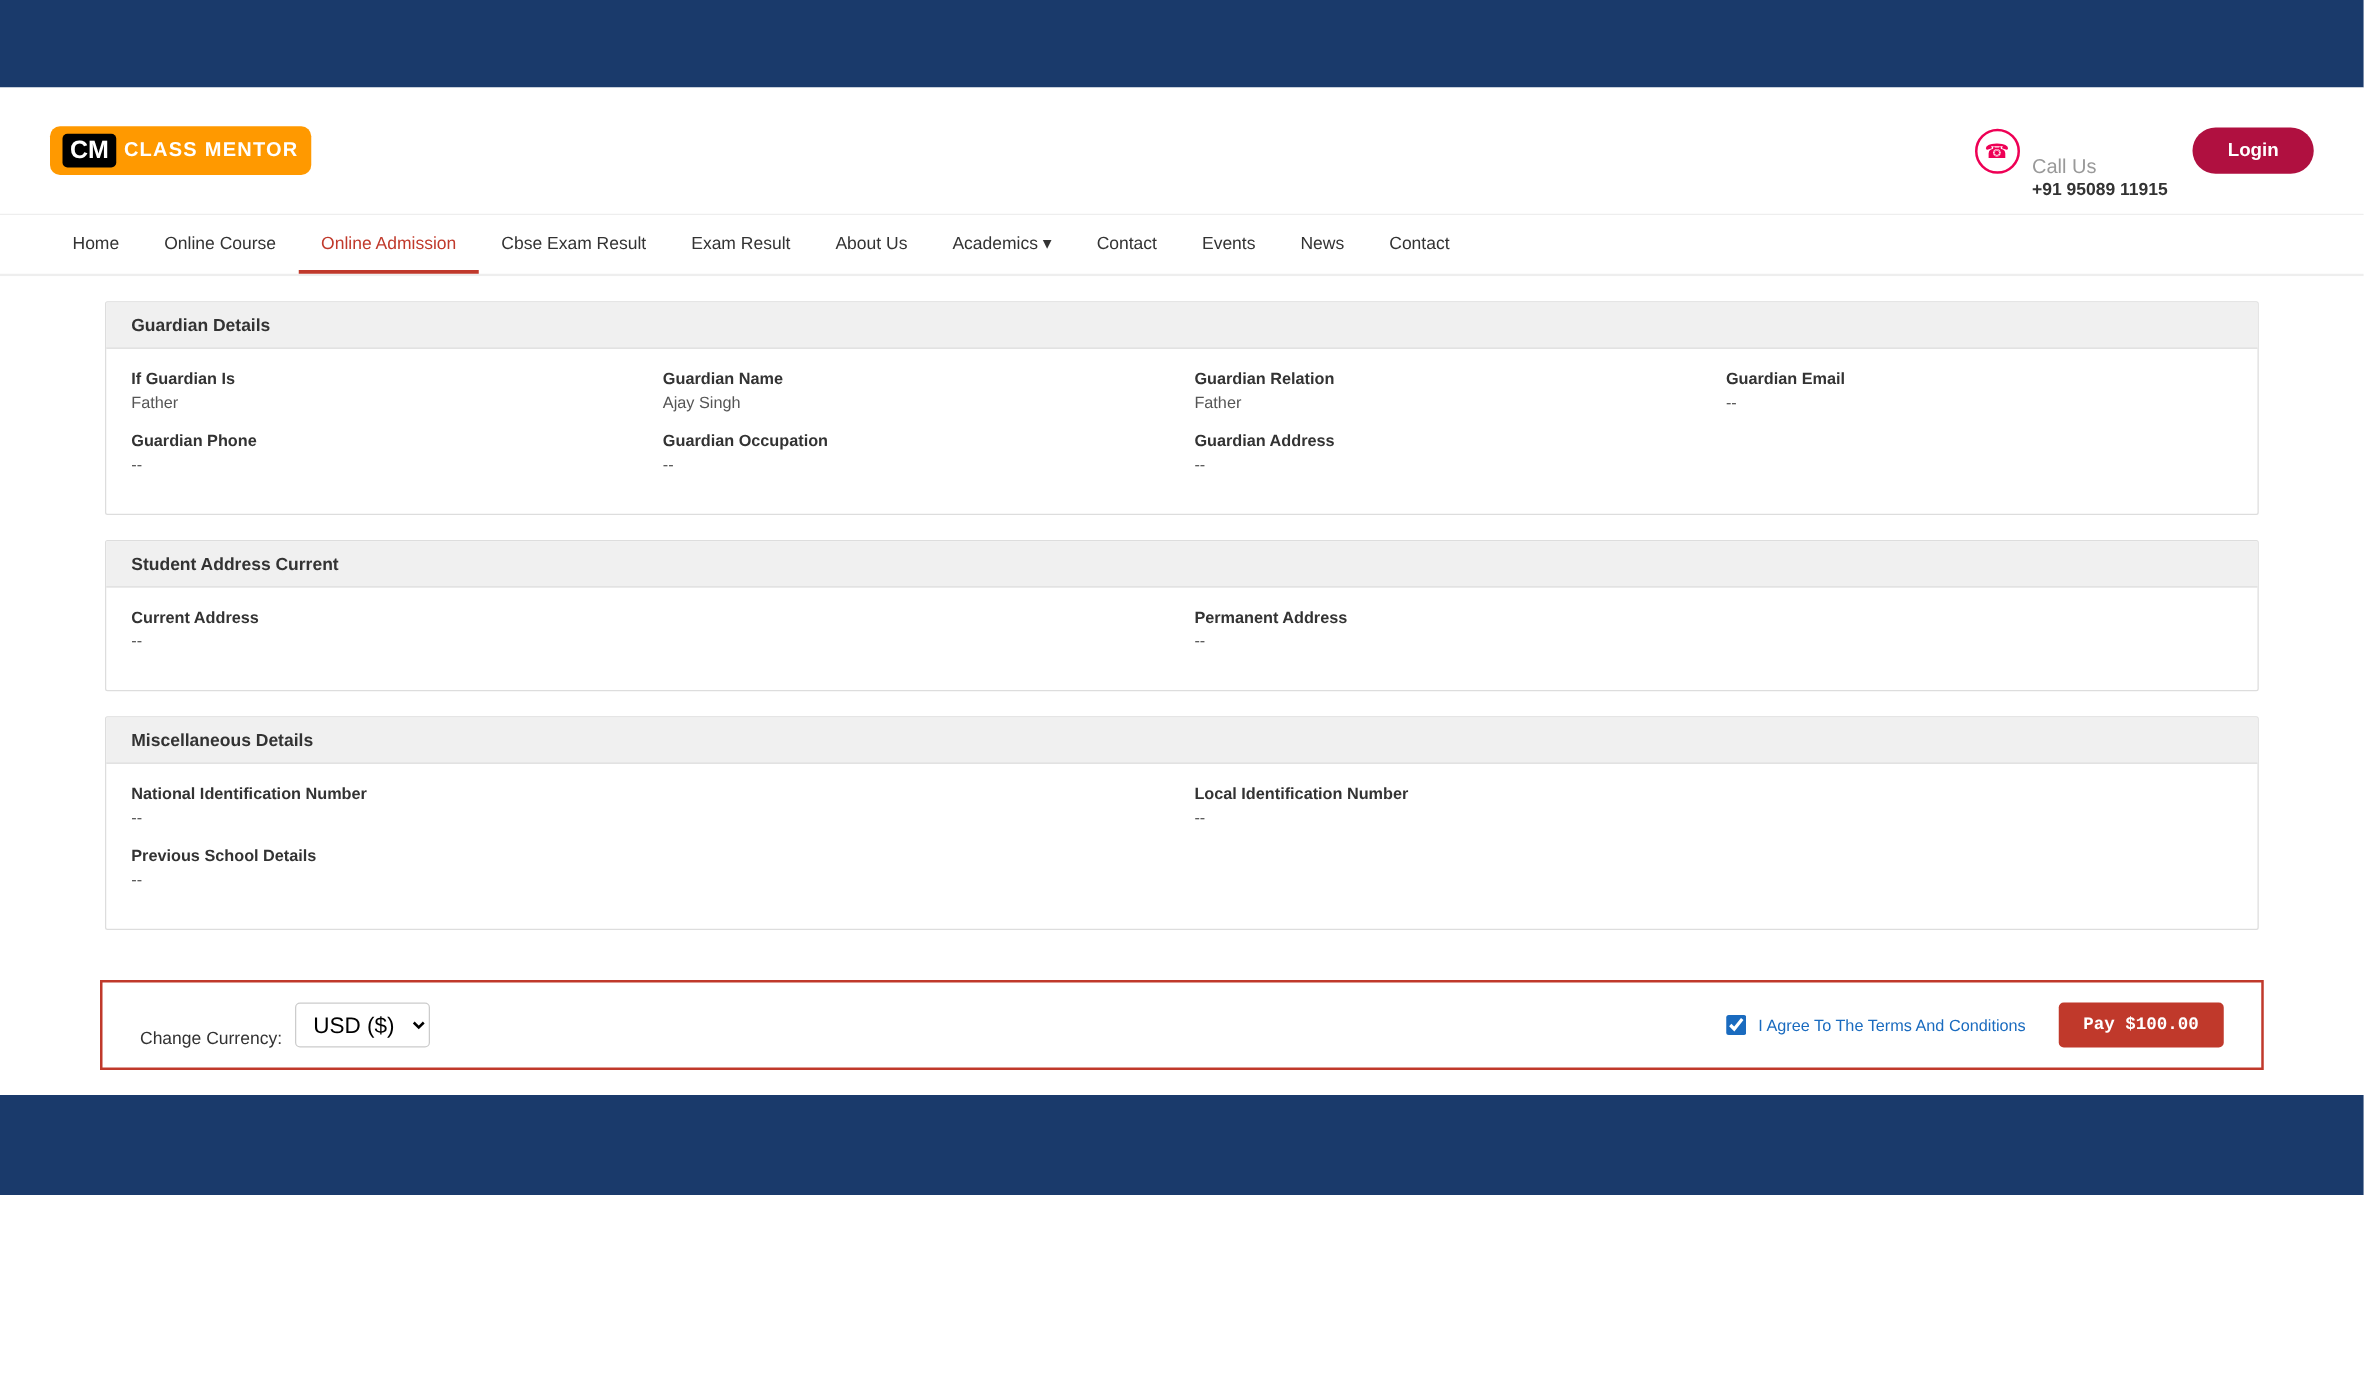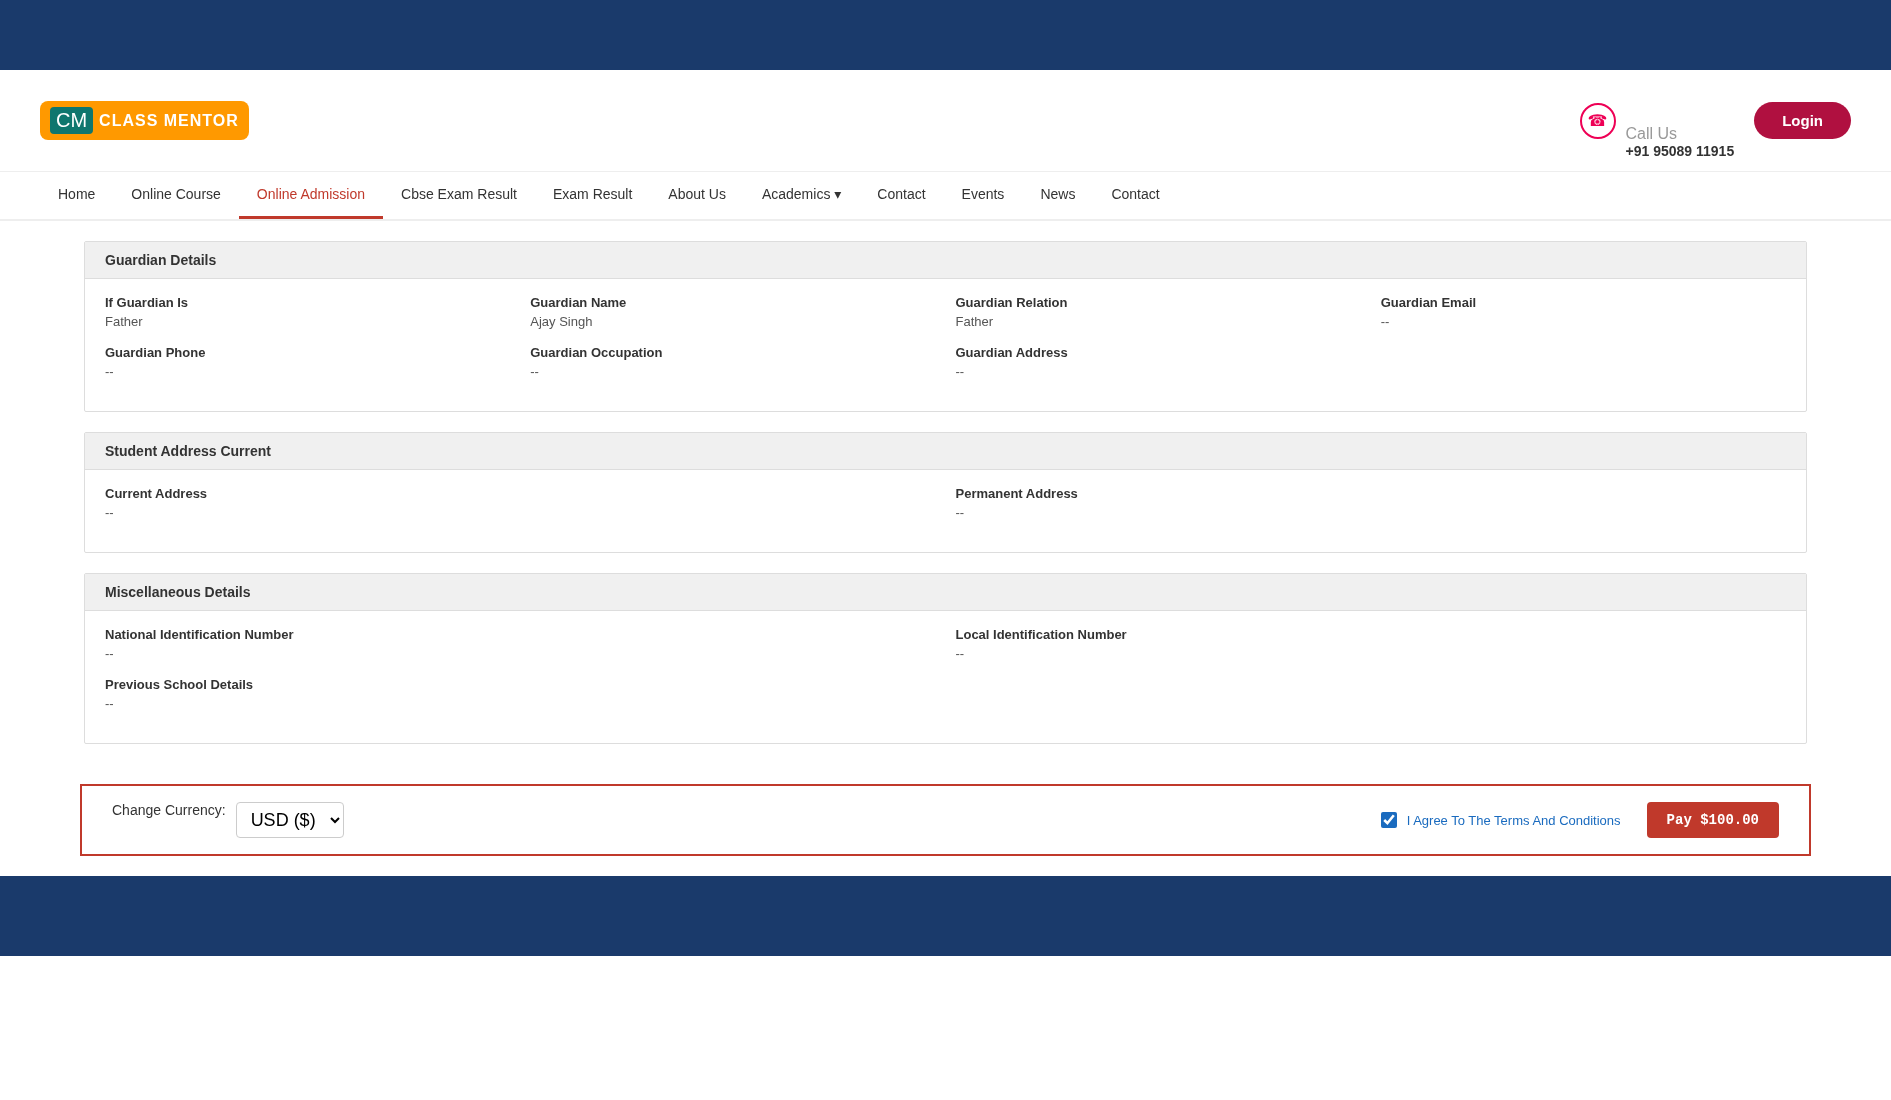--- a/index.html
+++ b/index.html
@@ -31,23 +31,23 @@
     .logo-badge {
       background: #f90;
       border-radius: 8px;
       padding: 6px 10px;
       display: flex;
       align-items: center;
       gap: 6px;
     }
 
     .logo-cm {
-      background: #0f766e;
+      background: #000000;
       color: #fff;
-      font-weight: normal;
+      font-weight: bold;
       font-size: 20px;
       border-radius: 4px;
       padding: 2px 6px;
     }
 
     .logo-text {
       color: #fff;
       font-weight: bold;
       font-size: 16px;
       letter-spacing: 1px;
@@ -183,21 +183,21 @@
       padding: 16px 30px;
       display: flex;
       align-items: center;
       justify-content: space-between;
       margin: 0 80px 20px 80px;
       background: #fff;
     }
 
     .currency-section {
       display: flex;
-      align-items: flex-start;
+      align-items: flex-end;
       gap: 10px;
       font-size: 14px;
       color: #333;
     }
 
     .currency-select {
       border: 1px solid #ccc;
       padding: 6px 10px;
       border-radius: 4px;
       font-size: 18px;

